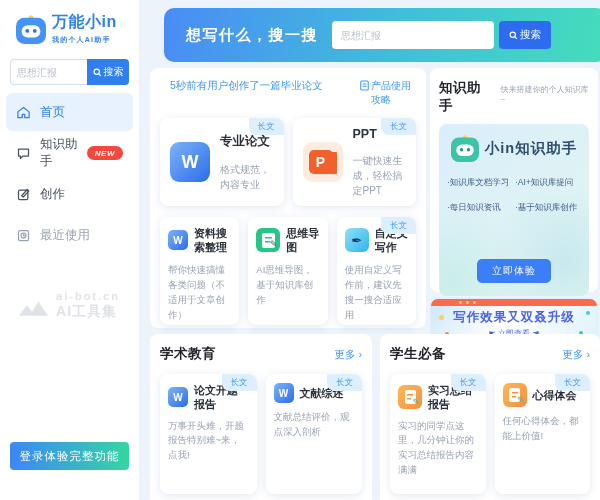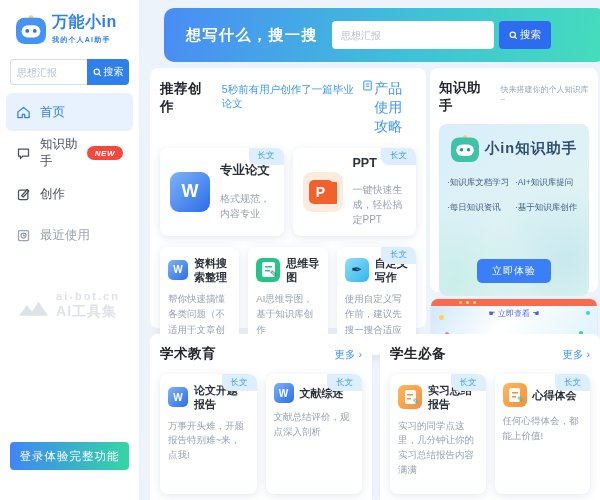--- a/index.html
+++ b/index.html
@@ -35,21 +35,21 @@
   .hero-input::placeholder { color:#b6bdc9; }
   .hero-btn { margin-left:5px; height:28px; width:52px; background:#2d6cf0; color:#fff; border:none; border-radius:4px; font-size:10.5px; display:flex; align-items:center; justify-content:center; gap:2px; cursor:pointer; }
 
   .panel { position:absolute; background:#fff; border-radius:8px; }
   .panel-head { display:flex; align-items:baseline; }
   .sec-title { font-size:13.5px; font-weight:bold; color:#23262d; letter-spacing:.5px; }
 
   
   .p-recommend { left:2px; top:68px; width:276px; height:260px; padding:11px 10px; }
   .ticker { margin-left:10px; font-size:10.5px; color:#3e97f5; }
-  .guide { margin-left:auto; width:56px; font-size:14px; color:#3e97f5; line-height:1.35; cursor:pointer; position:relative; padding-left:11px; }
+  .guide { margin-left:auto; width:56px; font-size:10px; color:#3e97f5; line-height:1.35; cursor:pointer; position:relative; padding-left:11px; }
   .guide svg { position:absolute; left:0; top:1px; width:9px; height:11px; }
   .feat-row { display:flex; gap:9px; margin-top:12px; }
   .card { position:relative; background:#fff; border-radius:8px; box-shadow:0 2px 8px rgba(110,140,180,.20); cursor:pointer; }
   .badge { position:absolute; top:0; right:0; background:#ddeefd; color:#45a0f5; font-size:8.5px; padding:2.5px 9px; border-radius:0 8px 0 8px; }
   .feat { flex:1; height:88px; display:flex; align-items:center; gap:10px; padding:0 10px; }
   .c-title { font-size:12.5px; font-weight:bold; color:#2b313b; }
   .c-desc { font-size:10px; color:#98a2b3; margin-top:12px; line-height:1.5; }
   .tools-row { display:flex; gap:9px; margin-top:11px; }
   .tool { flex:1; height:108px; padding:9px 8px; }
   .tool-head { display:flex; align-items:center; gap:6px; }
@@ -188,21 +188,20 @@
         <svg width="9" height="9" viewBox="0 0 24 24" fill="none" stroke="#fff" stroke-width="3">
             <circle cx="10" cy="10" r="7"></circle>
             <path d="M15.5 15.5 L21 21"></path>
           </svg>
         <span>搜索</span>
       </button>
     </div>
 
     <div class="panel p-recommend">
       <div class="panel-head">
-        <span class="sec-title">推荐创作</span>
         <span class="ticker">5秒前有用户创作了一篇毕业论文</span>
         <span class="guide">
           <svg viewBox="0 0 12 14" fill="none" stroke="#3e97f5" stroke-width="1.4">
               <rect x="1" y="1" width="10" height="12" rx="1.5"></rect>
               <path d="M3.5 5 H8.5 M3.5 8 H8.5"></path>
             </svg>
           <span>产品使用攻略</span>
         </span>
       </div>
 
@@ -285,20 +284,21 @@
     <div class="promo">
       <div class="promo-bar">
           <i></i>
           <i></i>
           <i></i>
         </div>
       <span class="dot d1"></span>
         <span class="dot d2"></span>
         <span class="dot d3"></span>
         <span class="dot d4"></span>
+      <div class="promo-hl">写作效果又双叒升级</div>
       <div class="promo-cta">
         <span>☛</span>
         <span>立即查看</span>
         <span>☚</span>
       </div>
     </div>
 
     <div class="panel p-academic">
       <div class="panel-head">
         <span class="sec-title">学术教育</span>

